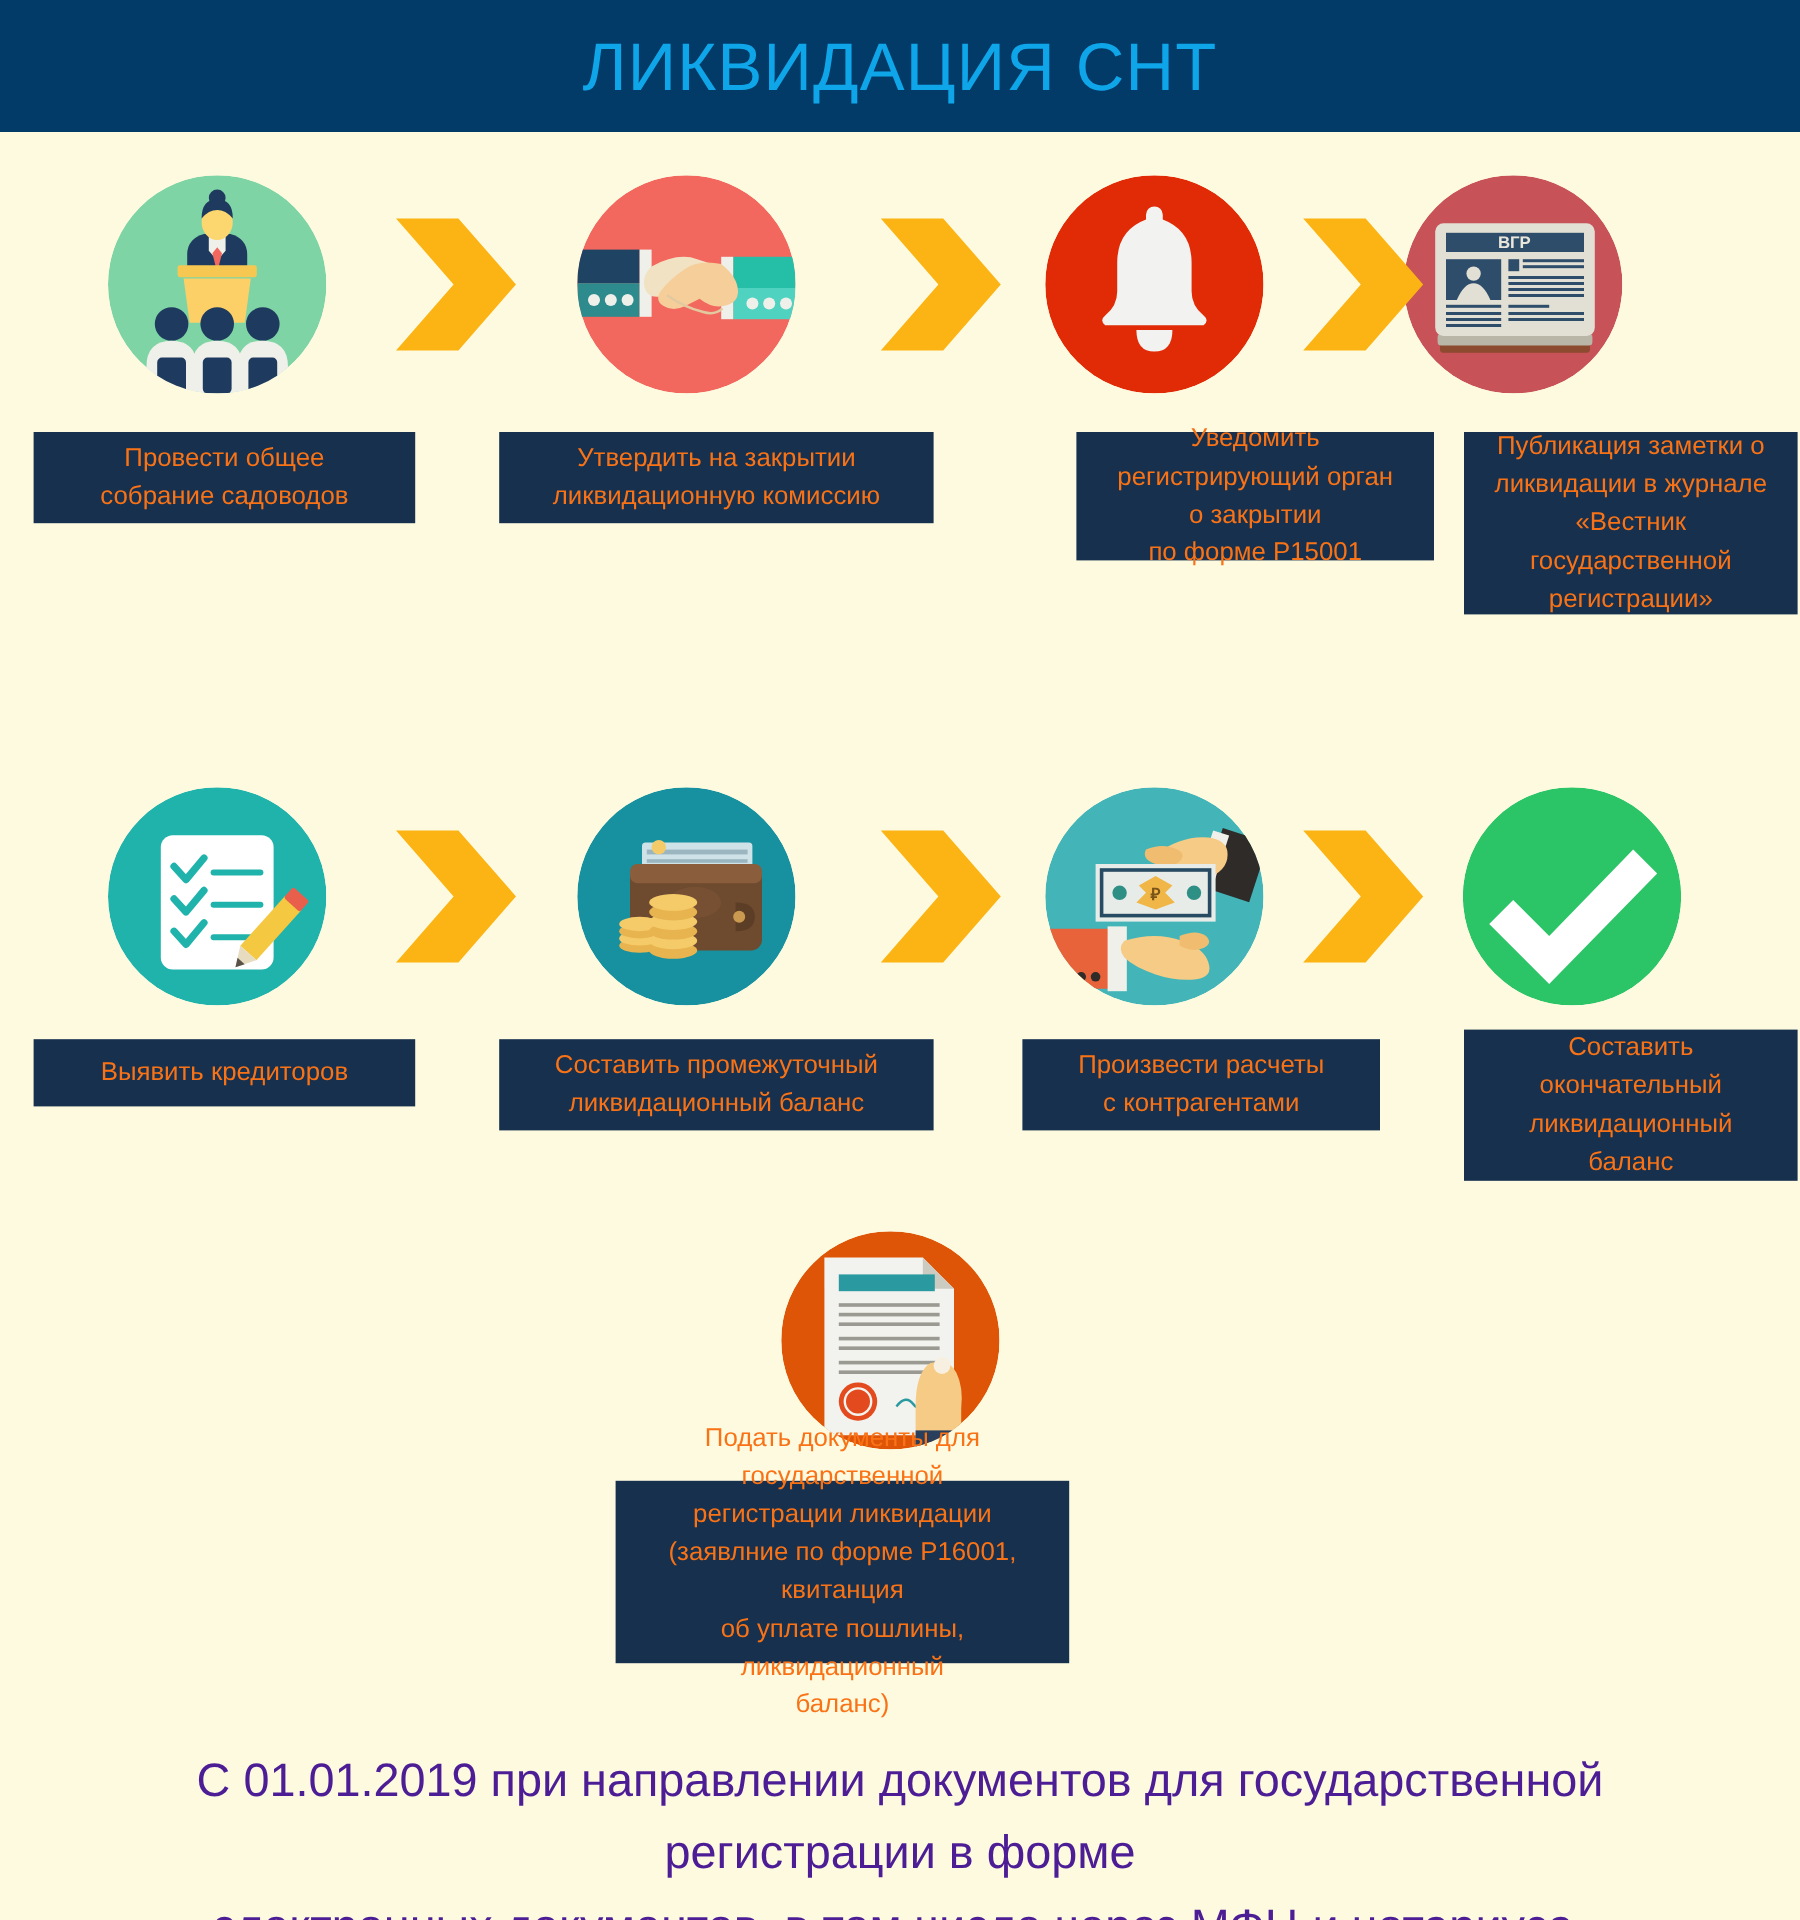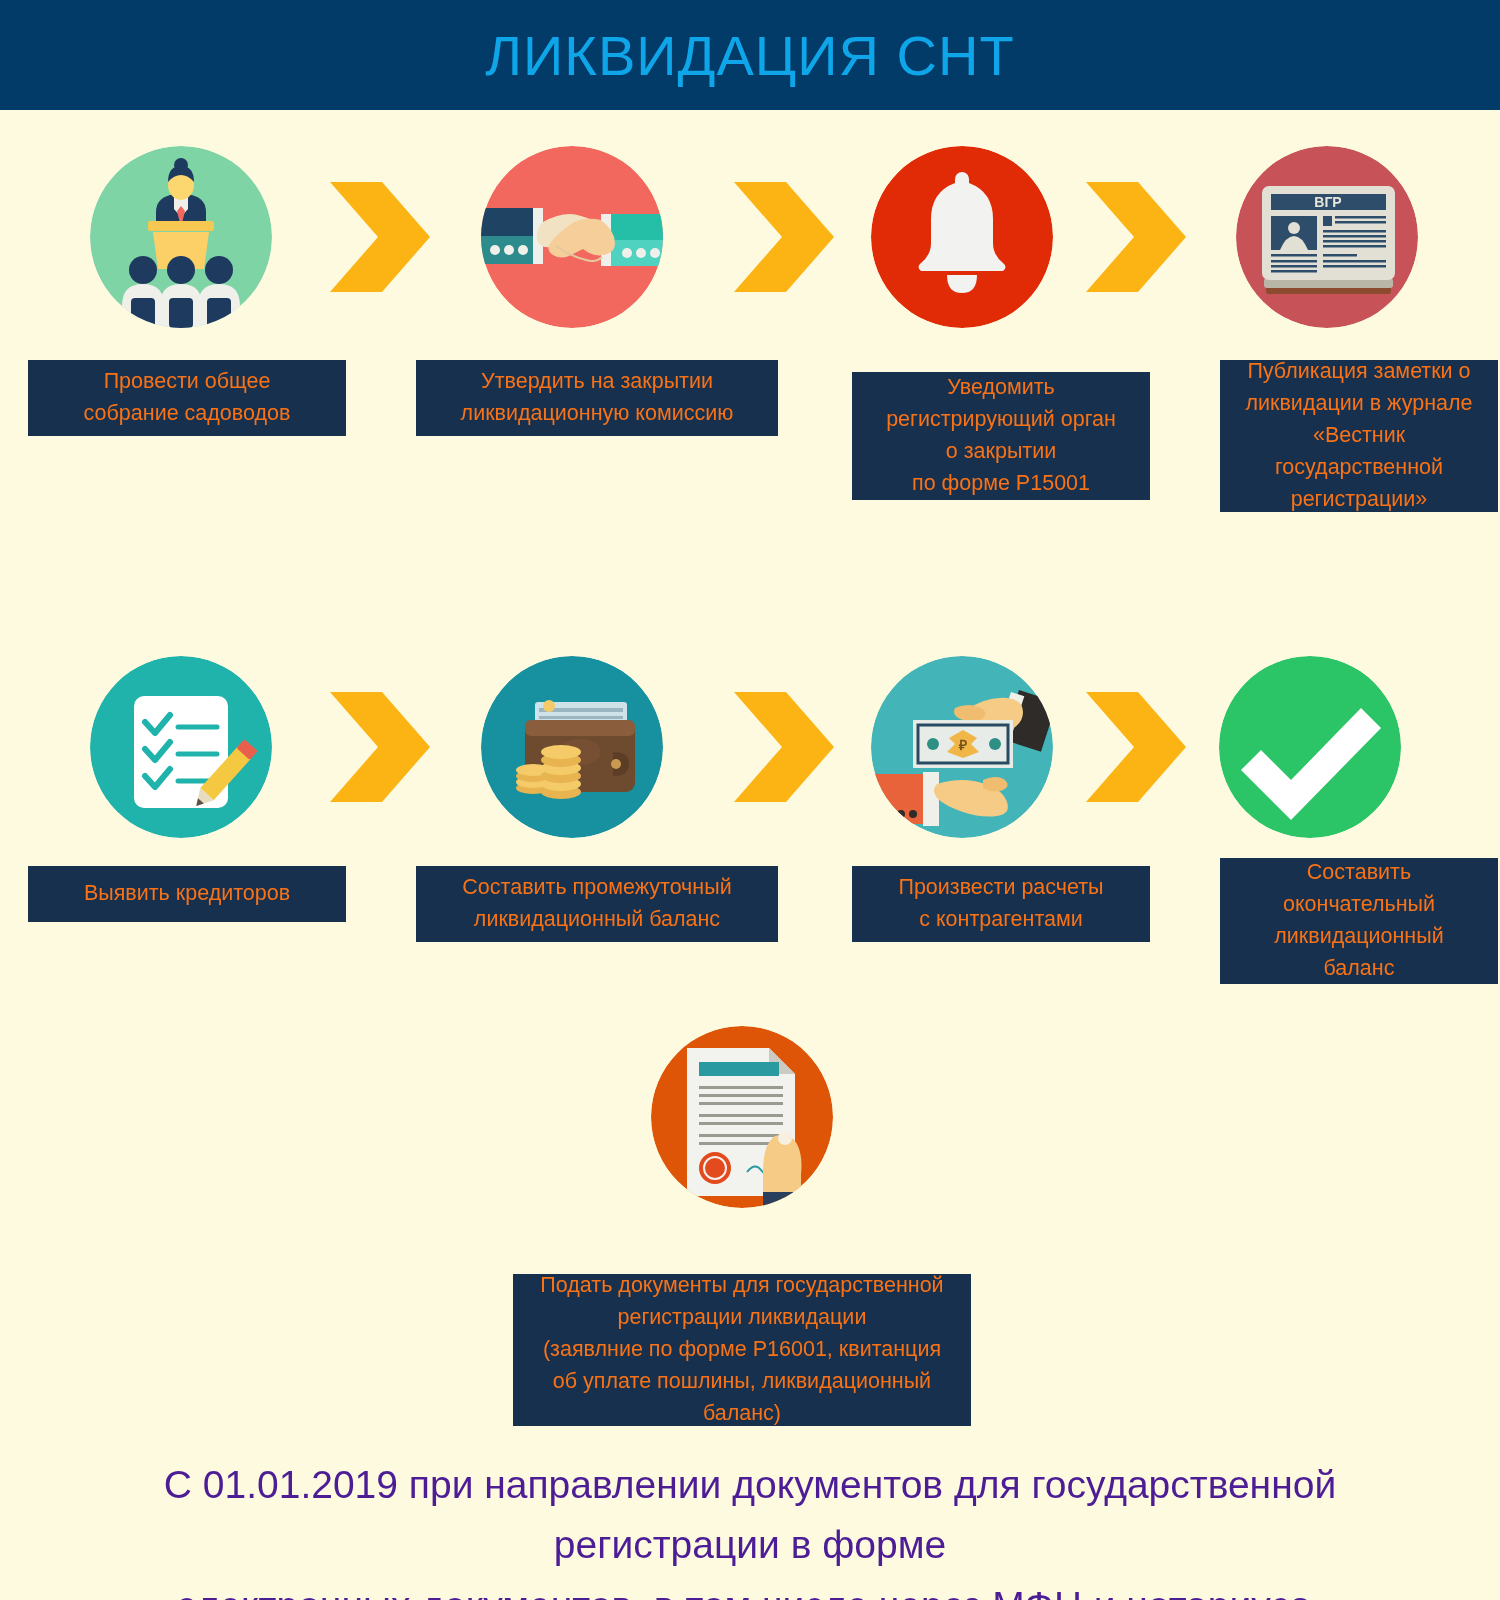--- a/index.html
+++ b/index.html
@@ -142,21 +142,21 @@
   </div>
 
   <div class="icon-circle" style="left:871px; top:146px;">
     <svg viewBox="0 0 182 182">
       <circle cx="91" cy="91" r="91" fill="#e12b07"></circle>
       <path d="M91 26 a7 7 0 0 1 7 7 l0 4 q24 9 24 36 l0 24 q0 12 10 20 q5 4 0 8 l-82 0 q-5-4 0-8 q10-8 10-20 l0-24 q0-27 24-36 l0-4 a7 7 0 0 1 7-7 z" fill="#f2f2f0"></path>
       <path d="M76 129 l30 0 q0 18-15 18 q-15 0-15-18 z" fill="#f2f2f0"></path>
     </svg>
   </div>
 
-  <div class="icon-circle" style="left:1236px; top:146px;">
+  <div class="icon-circle" style="left:1170px; top:146px;">
     <svg viewBox="0 0 182 182">
       <circle cx="91" cy="91" r="91" fill="#c75257"></circle>
       <rect x="30" y="138" width="125" height="10" rx="3" fill="#8c4a2e"></rect>
       <rect x="28" y="132" width="129" height="10" rx="3" fill="#b9b6a8"></rect>
       <rect x="26" y="40" width="133" height="94" rx="7" fill="#e2e0d5"></rect>
       <rect x="35" y="48" width="115" height="16" fill="#2e4d6b"></rect>
       <text x="92" y="61" font-family="Liberation Sans, sans-serif" font-size="14" font-weight="bold" fill="#e9e7dc" text-anchor="middle">ВГР</text>
       <rect x="35" y="70" width="46" height="34" fill="#2e4d6b"></rect>
       <circle cx="58" cy="82" r="6" fill="#e2e0d5"></circle>
       <path d="M44 104 q6-14 14-14 q8 0 14 14 z" fill="#e2e0d5"></path>
@@ -192,21 +192,21 @@
   <div class="chevron" style="left:1082px; top:178px;">
     <svg viewBox="0 0 108 118">
         <path d="M4 4 L56 4 L104 59 L56 114 L4 114 L52 59 Z" fill="#fcb415"></path>
       </svg>
   </div>
 
   <div class="label-box" style="left:28px; top:360px; width:318px; height:76px;">Провести общее
 собрание садоводов</div>
   <div class="label-box" style="left:416px; top:360px; width:362px; height:76px;">Утвердить на закрытии
 ликвидационную комиссию</div>
-  <div class="label-box" style="left:852px; top:360px; width:298px; height:128px;margin-top:12px;">Уведомить
+  <div class="label-box" style="left:897px; top:360px; width:298px; height:107px;">Уведомить
 регистрирующий орган
 о закрытии
 по форме Р15001</div>
   <div class="label-box" style="left:1220px; top:360px; width:278px; height:152px;">Публикация заметки о
 ликвидации в журнале
 «Вестник
 государственной
 регистрации»</div>
 
   <div class="icon-circle" style="left:90px; top:656px;">
@@ -341,21 +341,21 @@
       <circle cx="64" cy="142" r="11" fill="none" stroke="#f2f2ee" stroke-width="2"></circle>
       <circle cx="64" cy="142" r="6" fill="#e34a1e"></circle>
       <path d="M96 146 q8-10 14-2 q4 6 10-2 q4-5 8 0" fill="none" stroke="#2a9aa0" stroke-width="2"></path>
 
       <path d="M124 110 q16-4 22 8 q6 12 4 30 l0 34 -38 0 l0-36 q0-28 12-36 z" fill="#f5cb85"></path>
       <circle cx="134" cy="112" r="7" fill="#f7f0e0"></circle>
       <rect x="112" y="166" width="42" height="16" fill="#2a3f5c"></rect>
     </svg>
   </div>
 
-  <div class="label-box" style="left:513px; top:1234px; width:458px; height:152px;margin-top:40px;">Подать документы для государственной
+  <div class="label-box" style="left:513px; top:1234px; width:378px; height:152px;">Подать документы для государственной
 регистрации ликвидации
 (заявлние по форме Р16001, квитанция
 об уплате пошлины, ликвидационный
 баланс)</div>
 
   <div class="footer-note">С 01.01.2019 при направлении документов для государственной регистрации в форме
 электронных документов, в том числе через МФЦ и нотариуса,
 уплачивать государственную пошлину не требуется.</div>
 
 </div>

